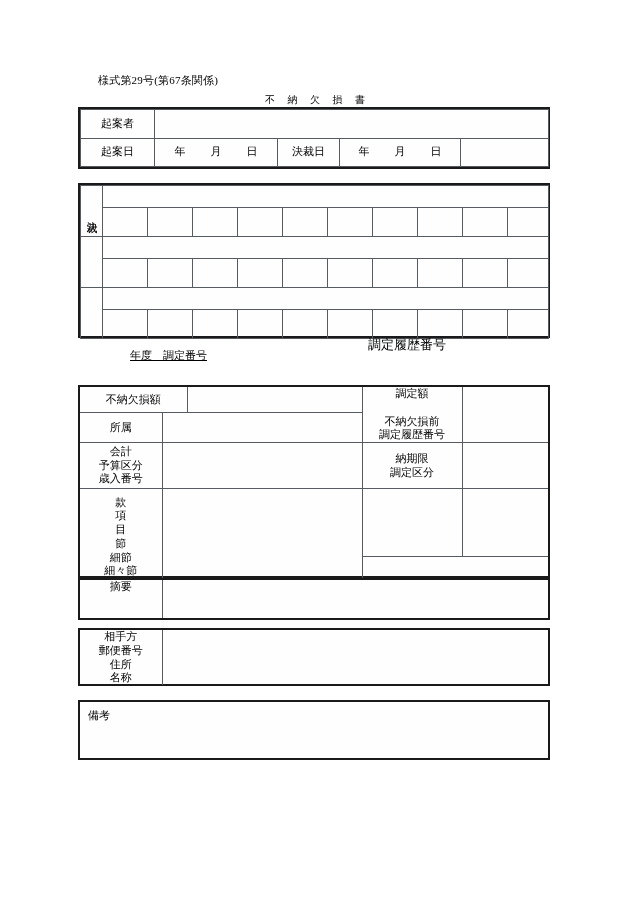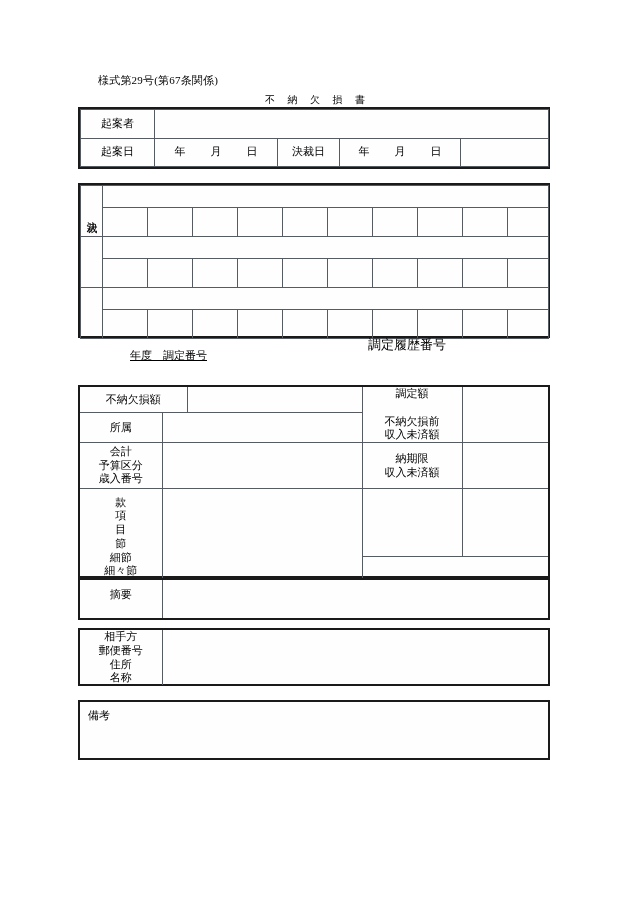--- a/index.html
+++ b/index.html
@@ -253,36 +253,36 @@
         <col style="width:86px">
       </colgroup>
 
       <tbody>
           <tr style="height:22px">
         <td colspan="2" class="noleft notop lbl">不納欠損額</td>
         <td class="notop"></td>
         <td rowspan="2" class="notop lbl">調定額
 
 不納欠損前
-収入未済額</td>
+調定履歴番号</td>
         <td rowspan="2" class="notop noright"></td>
       </tr>
 
       <tr style="height:26px">
         <td class="noleft lbl">所属</td>
         <td colspan="2"></td>
       </tr>
 
       <tr style="height:46px">
         <td class="noleft lbl">会計
 予算区分
 歳入番号</td>
         <td colspan="2"></td>
         <td class="lbl">納期限
-収入未済額</td>
+調定区分</td>
         <td class="noright"></td>
       </tr>
 
       <tr style="height:68px">
         <td rowspan="2" class="noleft nobot lbl">款
 項
 目
 節
 細節
 細々節</td>
@@ -299,21 +299,21 @@
   </div>
 
   <div class="frame" id="tekiyou-table">
     <table class="tbl">
       <colgroup>
         <col style="width:82px">
         <col style="width:386px">
       </colgroup>
       <tbody>
           <tr>
-        <td class="noleft notop nobot lbl" style="vertical-align:top;padding-top:8px">摘要</td>
+        <td class="noleft notop nobot lbl" style="vertical-align:top;padding-top:0">摘要</td>
         <td class="notop nobot noright"></td>
       </tr>
     </tbody>
       </table>
   </div>
 
   <div class="frame" id="bikou-box">
     <span class="bikou-label">備考</span>
   </div>
 

